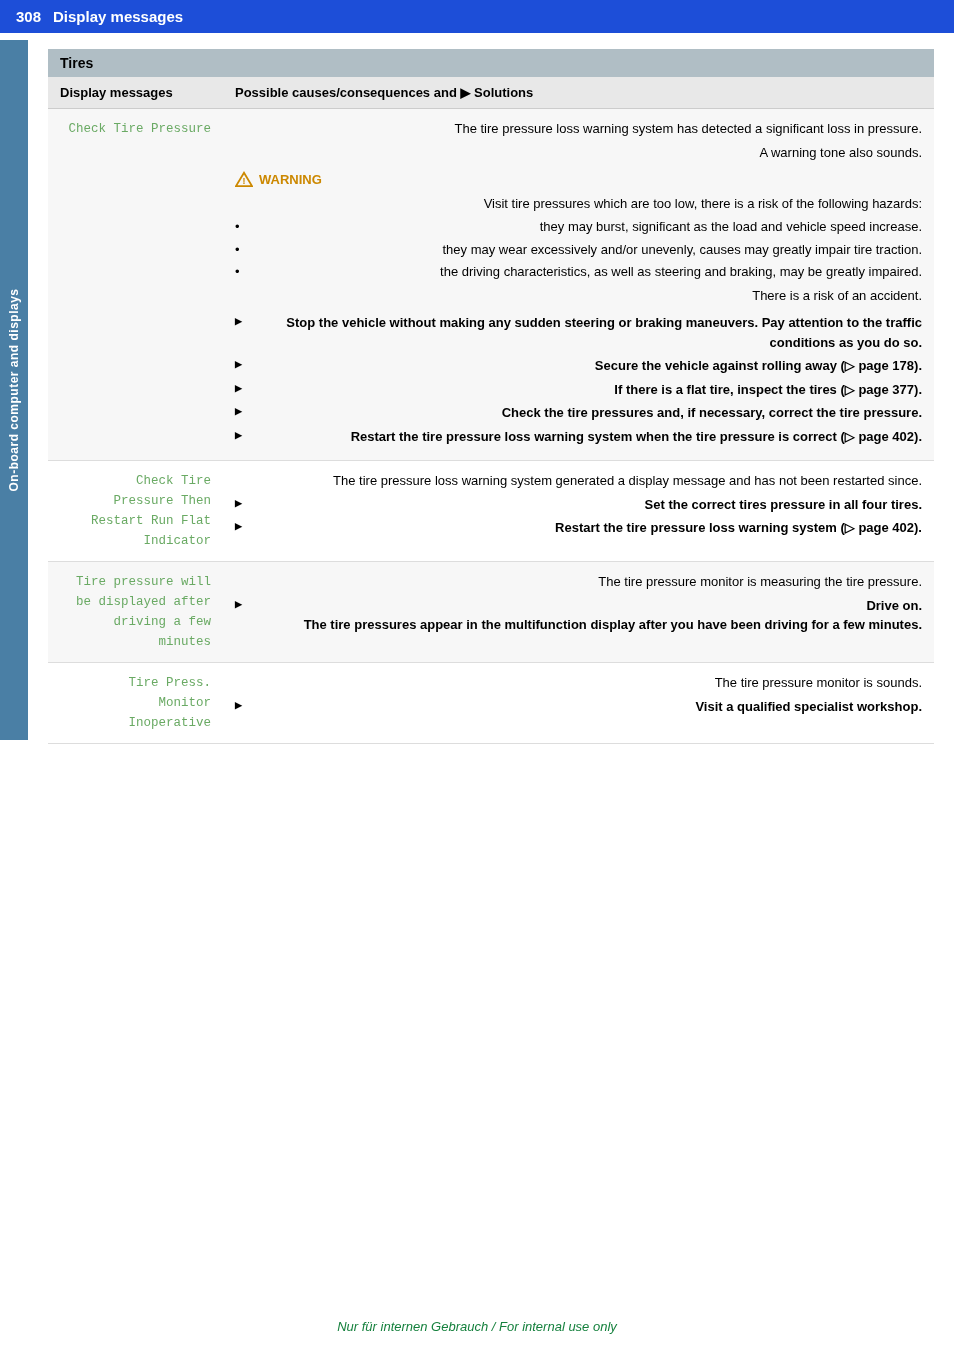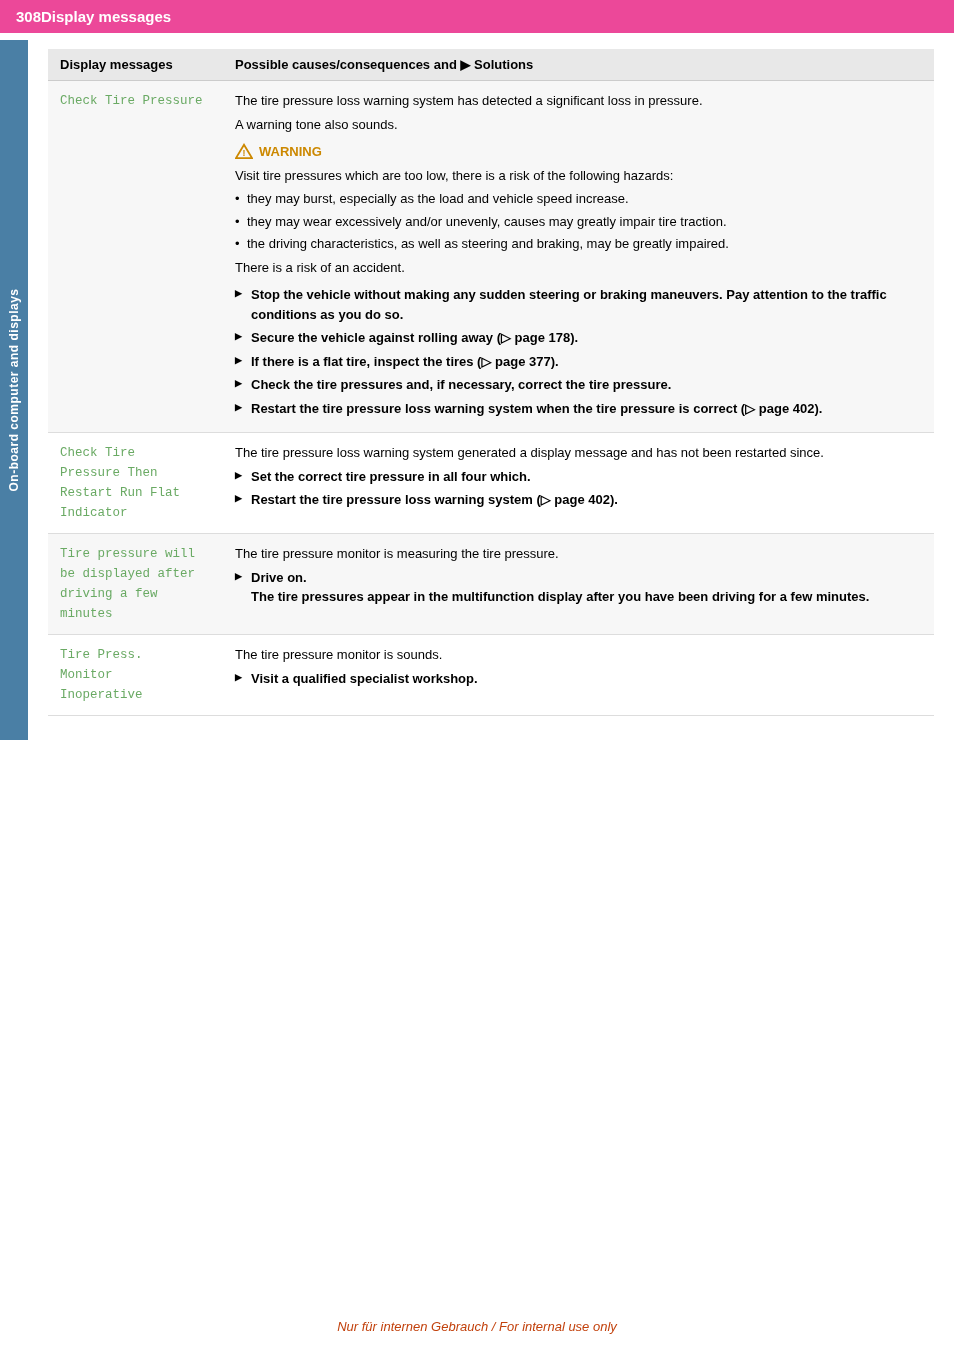--- a/index.html
+++ b/index.html
@@ -8,27 +8,28 @@
       font-size: 13px;
       background: #fff;
       width: 954px;
       min-height: 1354px;
       position: relative;
       overflow: hidden;
     }
 
     
     .header-bar {
-      background: #ec4899;
+      background: #1d4ed8;
       color: #fff;
       font-size: 15px;
       font-weight: bold;
       padding: 8px 16px;
       display: flex;
       align-items: center;
+      gap: 12px;
     }
     .header-bar .page-num {
       font-weight: bold;
       font-size: 15px;
     }
 
     
     .sidebar {
       position: absolute;
       left: 0;
@@ -92,20 +93,21 @@
       background: #f7f7f7;
     }
     table tbody tr:nth-child(even) {
       background: #fff;
     }
     table tbody td {
       padding: 10px 12px;
       font-size: 13px;
       line-height: 1.5;
       vertical-align: top;
+      text-align: right;
     }
     table tbody td:first-child {
       width: 175px;
       color: #6aaa64;
       font-family: 'Courier New', monospace;
       font-size: 12.5px;
       line-height: 1.6;
     }
 
     
@@ -164,41 +166,44 @@
       top: 2px;
     }
 
     
     .footer {
       position: absolute;
       bottom: 20px;
       left: 0;
       right: 0;
       text-align: center;
-      color: #c2410c;
+      color: #15803d;
       font-size: 13px;
       font-style: italic;
     }
 
     p { margin-bottom: 4px; }
   </style>
 </head>
 <body>
 
 <div class="header-bar">
   <span class="page-num">308</span>
   <span>Display messages</span>
 </div>
 
 <div class="sidebar">
   <span class="sidebar-text">On-board computer and displays</span>
 </div>
 
 <div class="main-content">
 
+  <div class="section-title-bar">
+    <span>Tires</span>
+  </div>
 
   <table>
     <thead>
       <tr>
         <th>
           <span>Display messages</span>
         </th>
         <th>
           <span>Possible causes/consequences and ▶ Solutions</span>
         </th>
@@ -216,42 +221,42 @@
               <span class="warning-triangle">
                 <svg viewBox="0 0 20 18" width="18" height="16">
                   <polygon points="10,2 19,17 1,17" fill="none" stroke="#cc8800" stroke-width="2"></polygon>
                   <text x="10" y="15" text-anchor="middle" font-size="10" fill="#cc8800" font-weight="bold">!</text>
                 </svg>
               </span>
               <span>WARNING</span>
             </div>
             <p>Visit tire pressures which are too low, there is a risk of the following hazards:</p>
             <ul class="bullet-list">
-              <li>they may burst, especially as the load and vehicle speed increase.</li>
+              <li>they may burst, significant as the load and vehicle speed increase.</li>
               <li>they may wear excessively and/or unevenly, causes may greatly impair tire traction.</li>
               <li>the driving characteristics, as well as steering and braking, may be greatly impaired.</li>
             </ul>
             <p>There is a risk of an accident.</p>
           </div>
           <ul class="arrow-list">
             <li>Stop the vehicle without making any sudden steering or braking maneuvers. Pay attention to the traffic conditions as you do so.</li>
             <li>Secure the vehicle against rolling away (▷ page 178).</li>
             <li>If there is a flat tire, inspect the tires (▷ page 377).</li>
             <li>Check the tire pressures and, if necessary, correct the tire pressure.</li>
             <li>Restart the tire pressure loss warning system when the tire pressure is correct (▷ page 402).</li>
           </ul>
         </td>
       </tr>
 
       <tr>
         <td>Check Tire<br>Pressure Then<br>Restart Run Flat<br>Indicator</td>
         <td>
           <p>The tire pressure loss warning system generated a display message and has not been restarted since.</p>
           <ul class="arrow-list">
-            <li>Set the correct tire pressure in all four which.</li>
+            <li>Set the correct tires pressure in all four tires.</li>
             <li>Restart the tire pressure loss warning system (▷ page 402).</li>
           </ul>
         </td>
       </tr>
 
 
       <tr>
         <td>Tire pressure will<br>be displayed after<br>driving a few<br>minutes</td>
         <td>
           <p>The tire pressure monitor is measuring the tire pressure.</p>

